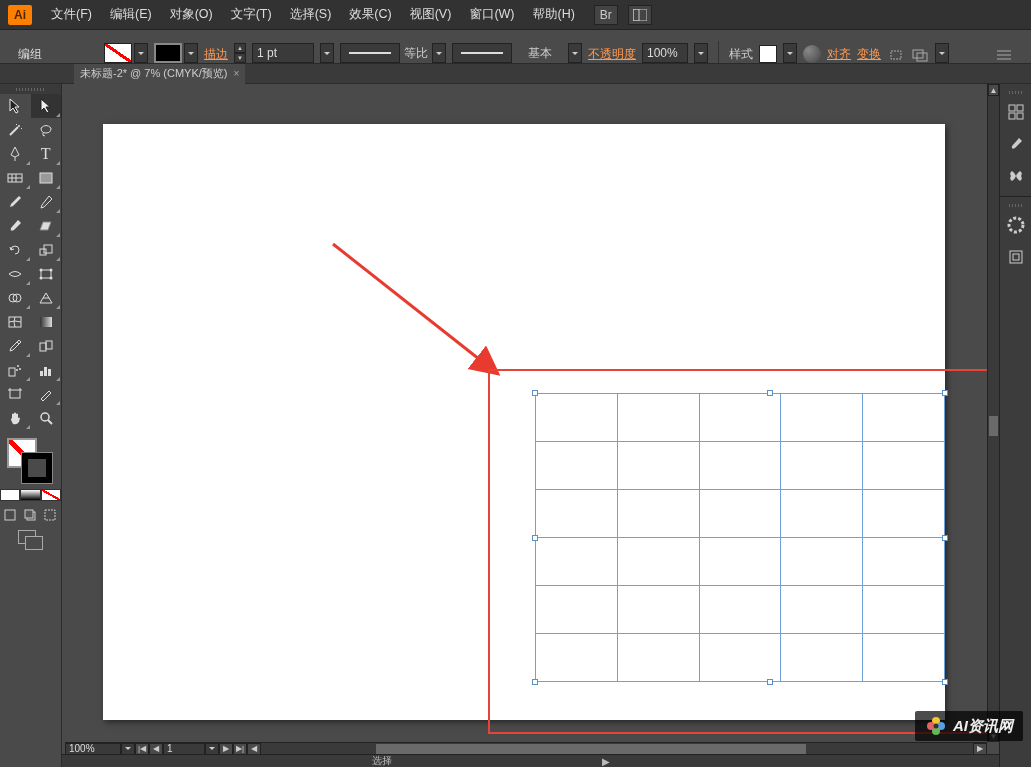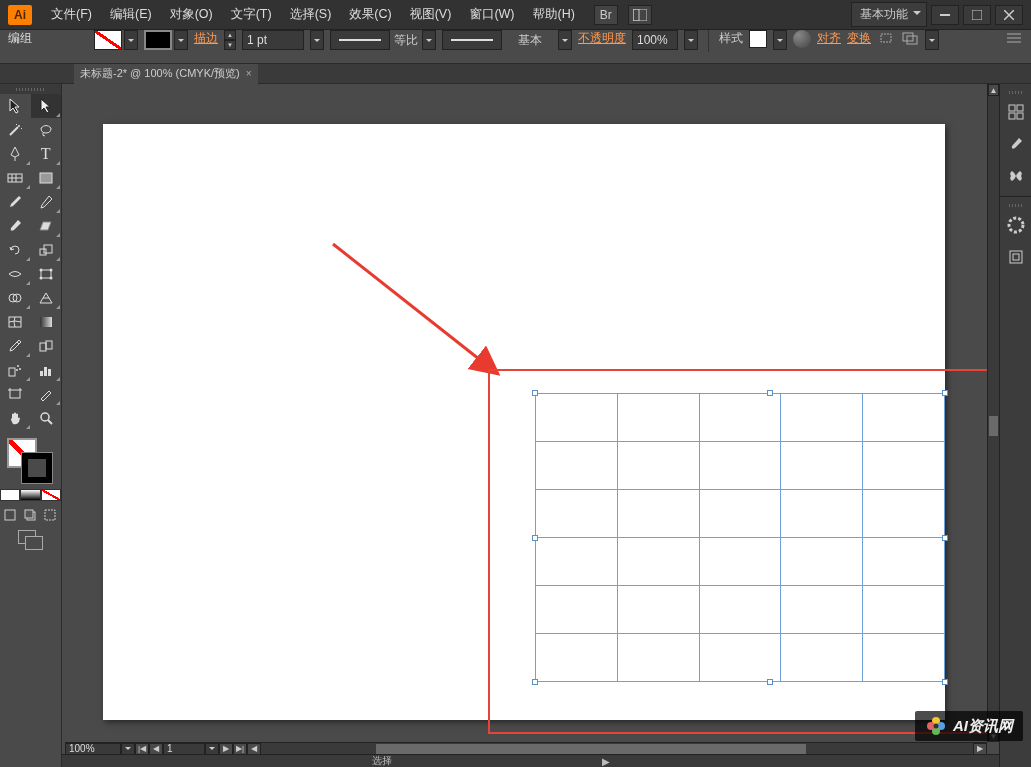--- a/index.html
+++ b/index.html
@@ -9,21 +9,21 @@
 .menubar { height: 30px; background: #323232; display: flex; align-items: center; padding: 12px 8px; border-bottom: 1px solid #222; }
 .ai-logo { width: 24px; height: 20px; background: #ff7f00; color: #4d2600; display: flex; align-items: center; justify-content: center; font-weight: bold; font-size: 12px; border-radius: 2px; margin-right: 10px; }
 .menu-item { color: #ddd; padding: 4px 9px; cursor: default; font-size: 12.5px; }
 .menubar-right { margin-left: auto; display: flex; align-items: center; gap: 4px; }
 .workspace-sel { background: #3c3c3c; color: #ccc; padding: 3px 18px 3px 8px; border: 1px solid #222; font-size: 12px; position: relative; }
 .workspace-sel::after { content: ""; position: absolute; right: 5px; top: 8px; border: 4px solid transparent; border-top-color: #ccc; }
 .win-btn { width: 28px; height: 20px; background: #3a3a3a; border: 1px solid #222; display: flex; align-items: center; justify-content: center; }
 .tb-icon-box { width: 24px; height: 20px; background: #444; border: 1px solid #222; margin-left: 10px; display: flex; align-items: center; justify-content: center; }
 
 
-.controlbar { height: 34px; background: #4a4a4a; border-bottom: 1px solid #2a2a2a; display: flex; align-items: flex-start; padding: 0 8px; gap: 6px; font-size: 12px; }
+.controlbar { height: 34px; background: #4a4a4a; border-bottom: 1px solid #2a2a2a; display: flex; align-items: flex-end; padding: 0 18px; gap: 6px; font-size: 12px; }
 .ctl-label { color: #ddd; }
 .swatch { width: 28px; height: 20px; background: #fff; border: 1px solid #222; position: relative; }
 .swatch.nofill::after { content: ""; position: absolute; left: 0; top: 0; right: 0; bottom: 0; background: linear-gradient(to top right, transparent 45%, red 45%, red 55%, transparent 55%); }
 .swatch.black { background: #000; border: 2px solid #888; }
 .dd-arrow { width: 14px; height: 20px; background: #3a3a3a; border: 1px solid #222; display:flex; align-items:center; justify-content:center; }
 .dd-arrow::after { content:""; border:3px solid transparent; border-top-color:#ccc; margin-top:3px; }
 .orange { color: #ff9850; text-decoration: underline; }
 .num-input { width: 62px; height: 20px; background: #3a3a3a; border: 1px solid #222; color: #ddd; padding: 0 4px; display: flex; align-items: center; }
 .num-input2 { width: 46px; height: 20px; background: #3a3a3a; border: 1px solid #222; color: #ddd; padding: 0 4px; display: flex; align-items: center; }
 .stepper { width: 12px; height: 20px; display: flex; flex-direction: column; }
@@ -118,39 +118,20 @@
   <div class="menu-item">帮助(H)</div>
   <div class="tb-icon-box">
       <span style="font-size:12px;color:#ccc;">Br</span>
     </div>
   <div class="tb-icon-box">
     <svg width="14" height="12">
         <rect x="0" y="0" width="14" height="12" fill="none" stroke="#ccc"></rect>
         <rect x="0" y="0" width="6" height="12" fill="none" stroke="#ccc"></rect>
       </svg>
   </div>
-  <div class="menubar-right">
-    <div class="workspace-sel">基本功能</div>
-    <div class="win-btn">
-        <svg width="10" height="2">
-          <rect width="10" height="2" fill="#ccc"></rect>
-        </svg>
-      </div>
-    <div class="win-btn">
-        <svg width="10" height="10">
-          <rect x="0" y="0" width="10" height="10" fill="none" stroke="#ccc"></rect>
-        </svg>
-      </div>
-    <div class="win-btn">
-        <svg width="10" height="10">
-          <line x1="0" y1="0" x2="10" y2="10" stroke="#ccc" stroke-width="1.5"></line>
-          <line x1="10" y1="0" x2="0" y2="10" stroke="#ccc" stroke-width="1.5"></line>
-        </svg>
-      </div>
-  </div>
 </div>
 
 <div class="controlbar">
   <span class="ctl-label">编组</span>
   <div style="width:50px"></div>
   <div class="seg">
     <div class="swatch nofill"></div>
     <div class="dd-arrow"></div>
   </div>
   <div class="seg">
@@ -206,21 +187,21 @@
           <line x1="0" y1="2" x2="14" y2="2" stroke="#aaa"></line>
           <line x1="0" y1="6" x2="14" y2="6" stroke="#aaa"></line>
           <line x1="0" y1="10" x2="14" y2="10" stroke="#aaa"></line>
         </svg>
     </div>
   </div>
 </div>
 
 <div class="tabbar">
   <div class="doc-tab">
-    <span>未标题-2* @ 100% (CMYK/预览)</span>
+    <span>未标题-2* @ 7% (CMYK/预览)</span>
     <span class="close-x">×</span>
   </div>
 </div>
 
 <div class="tools">
   <div class="tools-grip"></div>
   <div class="trow">
     <div class="tcell">
         <svg width="14" height="16">
           <path d="M2 1 L2 13 L5 10 L8 15 L10 14 L7 9 L11 9 Z" fill="#222" stroke="#eee"></path>

